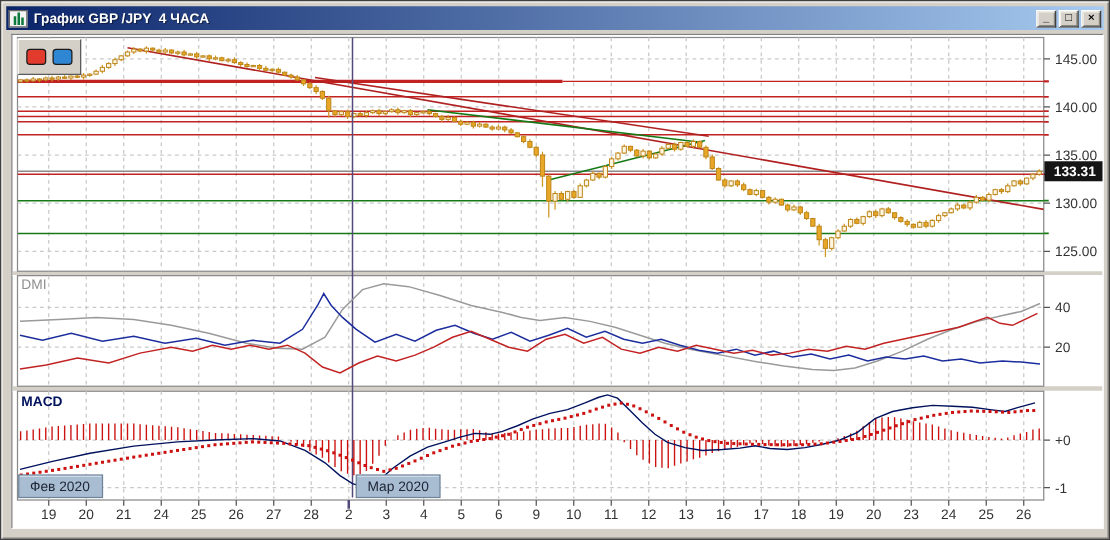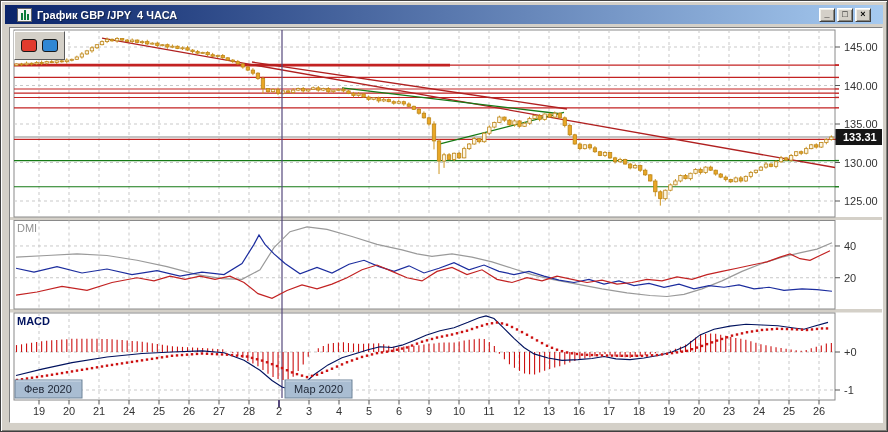--- a/index.html
+++ b/index.html
@@ -2,21 +2,21 @@
 <html><head>
 <meta charset="utf-8">
 <style>
   html,body{margin:0;padding:0;background:#888;}
   .window{position:relative;width:888px;height:432px;background:#d4d0c8;
     border:1px solid #404040;box-sizing:border-box;
     box-shadow:inset 1px 1px 0 #ffffff, inset -1px -1px 0 #807e78;
     font-family:"Liberation Sans",sans-serif;overflow:hidden;}
   .titlebar{position:absolute;left:4px;top:4px;right:4px;height:19px;
     background:linear-gradient(to right,#0a246a,#a6caf0);
-    display:flex;align-items:center;padding:0 12px;}
+    display:flex;align-items:center;padding:0 2px;}
   .titlebar-icon{width:15px;height:14px;background:#f4f4f4;border:1px solid #666;
     display:flex;align-items:flex-end;justify-content:center;gap:1px;padding:1px;box-sizing:border-box;}
   .titlebar-icon i{display:block;width:2px;background:#0a7a3a;}
   .title{color:#fff;font-size:11px;font-weight:bold;margin-left:5px;flex:1;white-space:pre;
     text-shadow:1px 1px 0 rgba(0,0,0,.4);}
   .winbtn{width:16px;height:14px;background:#d4d0c8;border:1px solid;
     border-color:#ffffff #404040 #404040 #ffffff;
     box-shadow:inset 1px 1px 0 #f0efe8, inset -1px -1px 0 #8a8880;
     font-size:9px;line-height:11px;text-align:center;padding:0;margin-left:2px;
     font-weight:bold;color:#000;font-family:"Liberation Sans",sans-serif;cursor:default;}

